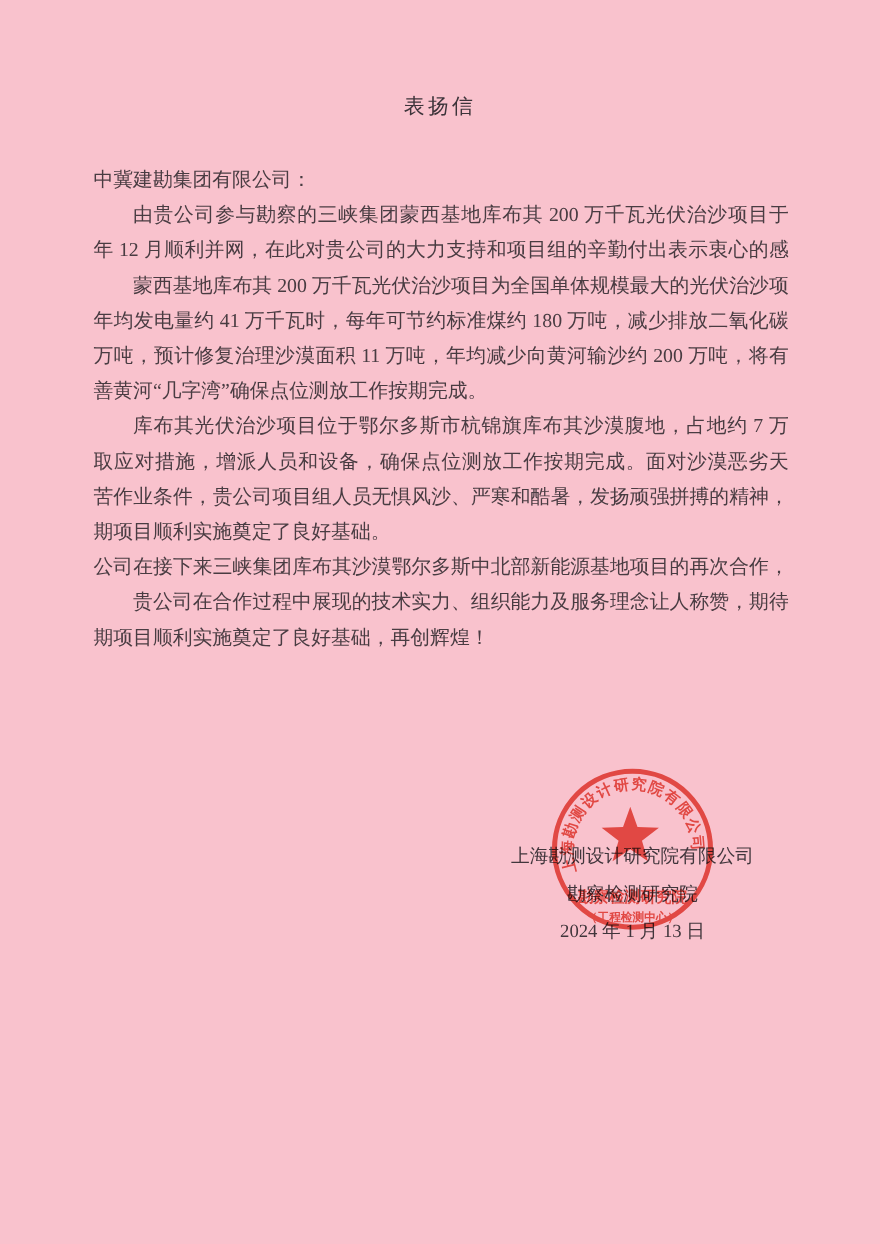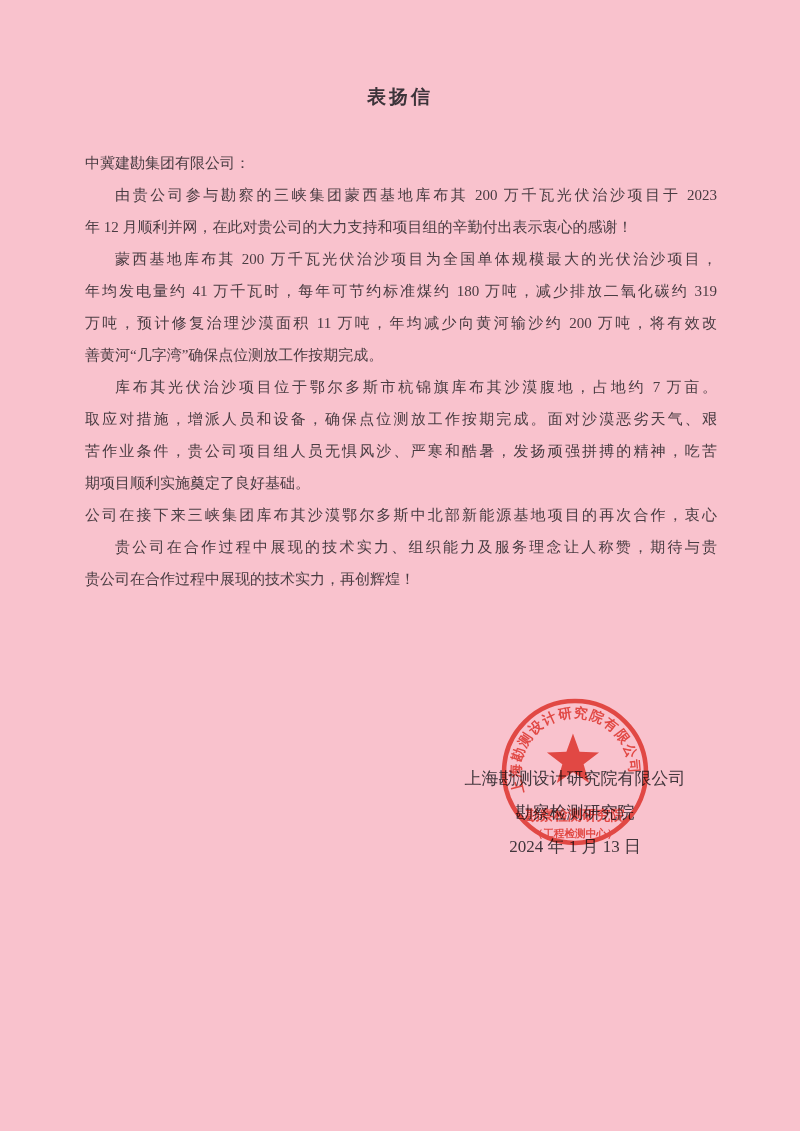--- a/index.html
+++ b/index.html
@@ -5,25 +5,25 @@
   html,body { margin:0; padding:0; background:#888; }
   .page {
     position:relative; width:800px; height:1131px; margin:0 auto;
     background:#f9c2cd;
     font-family:"Liberation Serif","DejaVu Serif",serif;
     color:#493c42; overflow:hidden;
   }
   .title {
     position:absolute; top:84px; left:0; right:0; margin:0;
     text-align:center; font-family:"Liberation Sans","DejaVu Sans",sans-serif;
-    font-weight:700; font-size:19px; letter-spacing:3px; color:#3d343a;
+    font-weight:400; font-size:19px; letter-spacing:3px; color:#3d343a;
   }
   .body {
     position:absolute; left:85px; top:147px; width:632px;
-    font-size:15px;
+    font-size:18px;
   }
   .line {
     height:32px; line-height:32px; overflow:hidden;
     text-align:justify; text-align-last:justify;
   }
   .line.last { text-align-last:left; }
   .line.indent { text-indent:2em; }
   .signature {
     position:absolute; left:410px; top:762px; width:330px;
     text-align:center; font-size:17px; line-height:34px; color:#41363c;
@@ -52,21 +52,21 @@
     <div class="line">万吨，预计修复治理沙漠面积 11 万吨，年均减少向黄河输沙约 200 万吨，将有效改</div>
     <div class="line last">善黄河“几字湾”确保点位测放工作按期完成。</div>
 
     <div class="line indent">库布其光伏治沙项目位于鄂尔多斯市杭锦旗库布其沙漠腹地，占地约 7 万亩。</div>
     <div class="line">取应对措施，增派人员和设备，确保点位测放工作按期完成。面对沙漠恶劣天气、艰</div>
     <div class="line">苦作业条件，贵公司项目组人员无惧风沙、严寒和酷暑，发扬顽强拼搏的精神，吃苦</div>
     <div class="line last">期项目顺利实施奠定了良好基础。</div>
 
     <div class="line">公司在接下来三峡集团库布其沙漠鄂尔多斯中北部新能源基地项目的再次合作，衷心</div>
     <div class="line indent">贵公司在合作过程中展现的技术实力、组织能力及服务理念让人称赞，期待与贵</div>
-    <div class="line last">贵公司在合作过程中展现的技术实力，再创辉煌！</div>
+    <div class="line last">期项目顺利实施奠定了良好基础，再创辉煌！</div>
   </div>
 
   <div class="signature">
     <div>上海勘测设计研究院有限公司</div>
     <div>勘察检测研究院</div>
     <div>2024 年 1 月 13 日</div>
   </div>
 
   <svg class="stamp" viewBox="0 0 150 150" xmlns="http://www.w3.org/2000/svg">
     <circle cx="75" cy="75" r="70" fill="none" stroke-width="4.5" stroke="#e23b2e"></circle>

